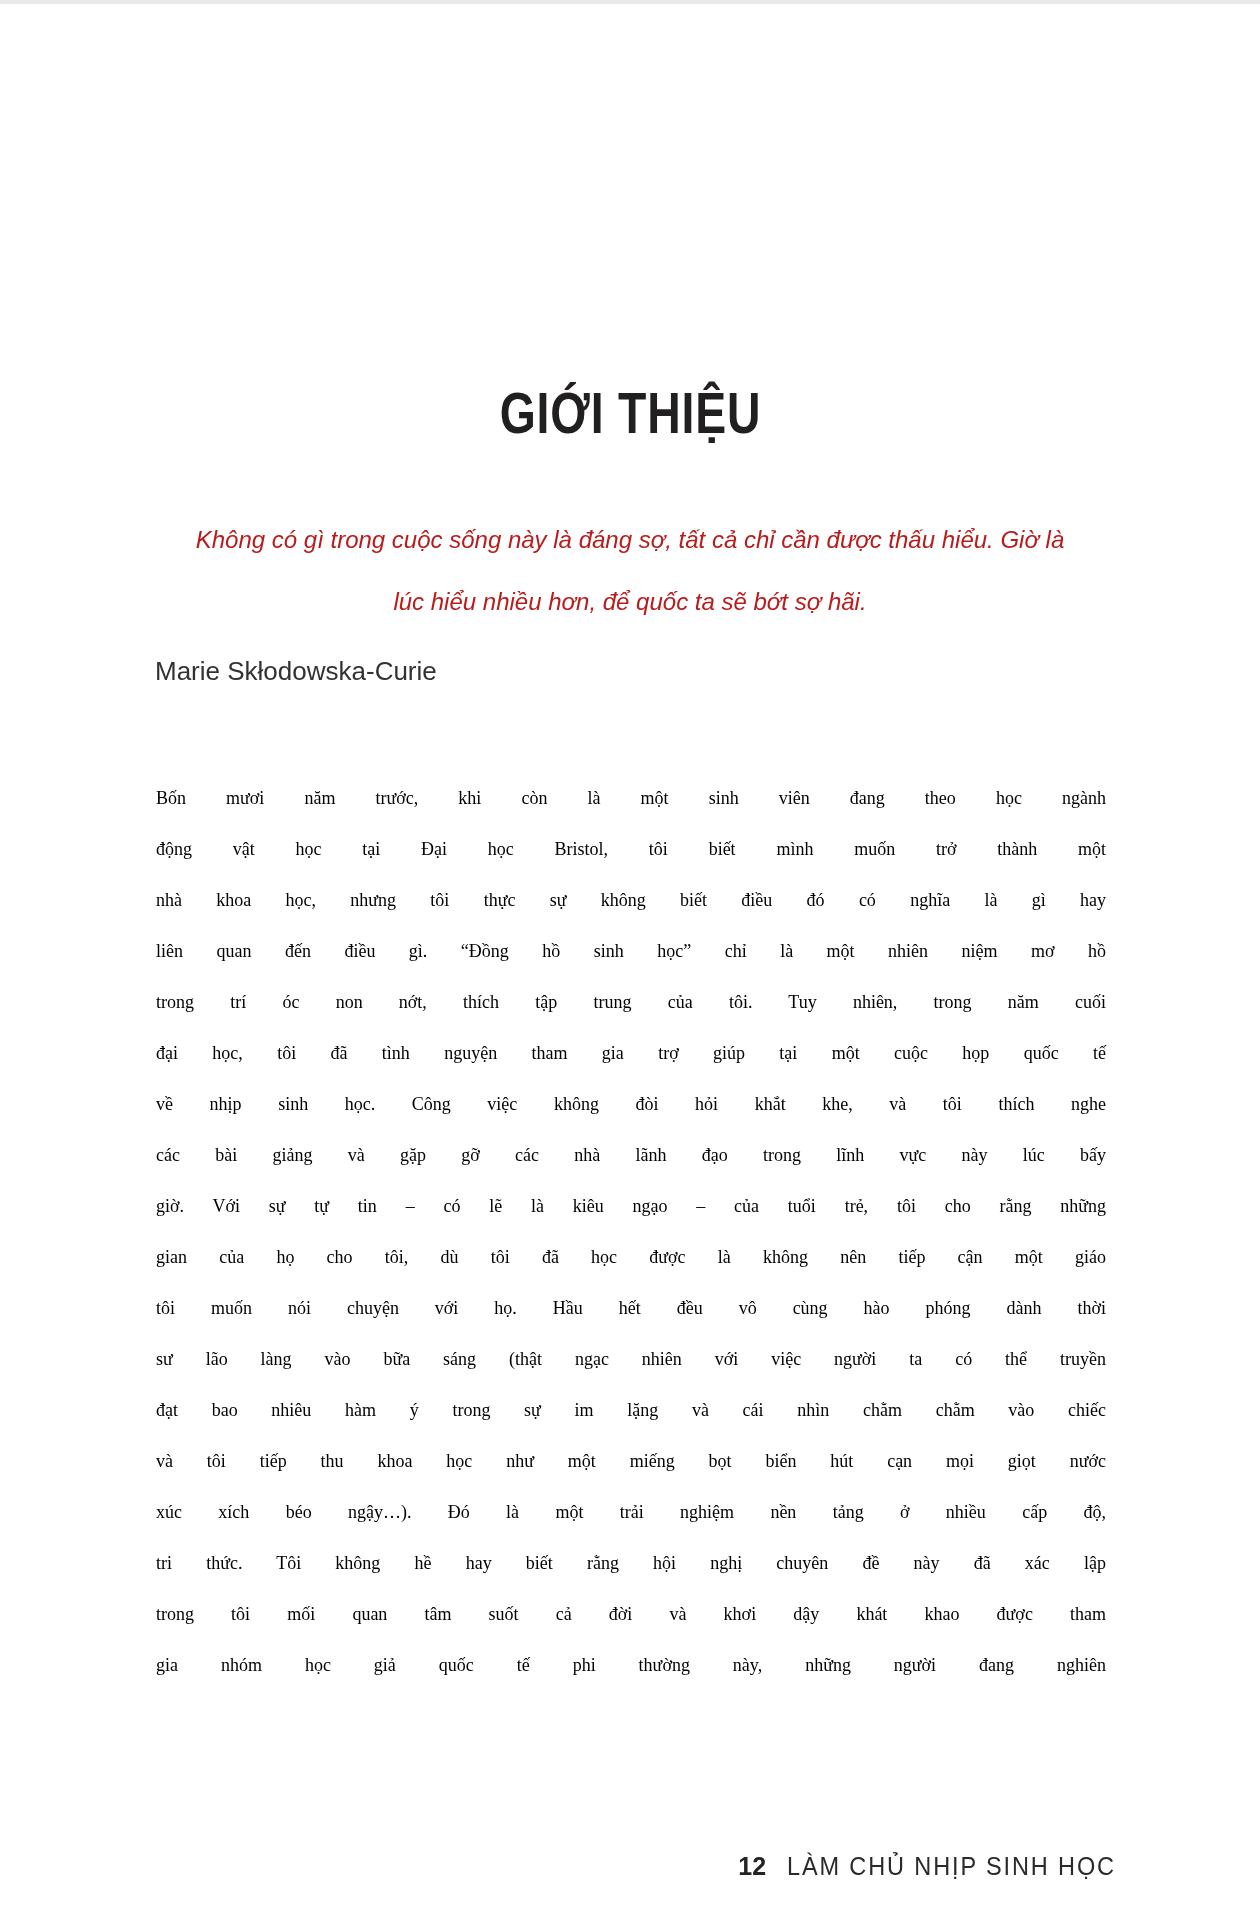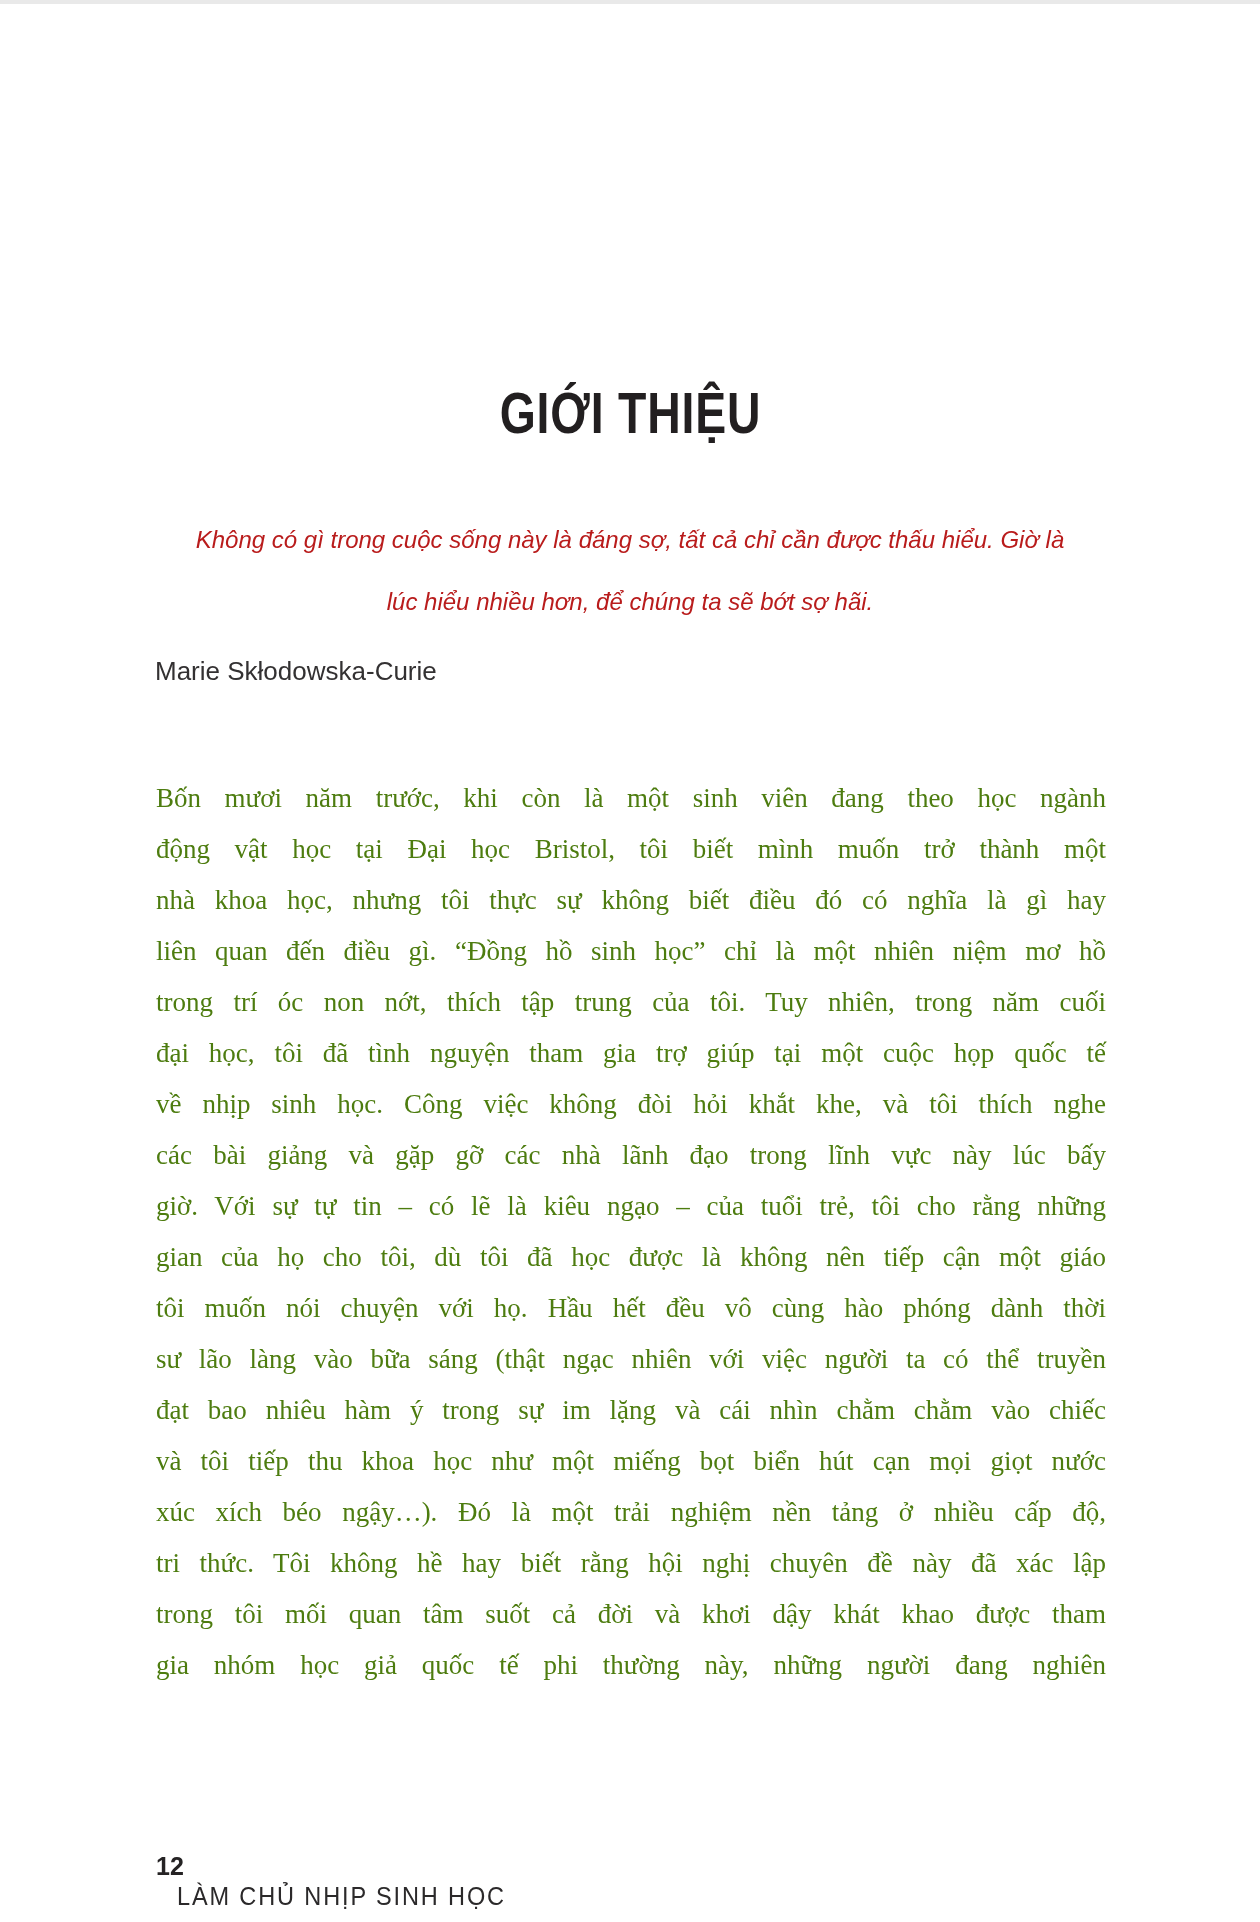--- a/index.html
+++ b/index.html
@@ -67,41 +67,40 @@
     color: #333132;
     white-space: nowrap;
   }
   
   .body-text {
     position: absolute;
     top: 769px;
     left: 156px;
     width: 950px;
     font-family: "Liberation Serif", serif;
-    font-size: 27px;
-    color: #4d7c0f;
+    font-size: 18px;
+    color: #000000;
   }
   .body-line {
     height: 51px;
     line-height: 51px;
     text-align: justify;
     text-align-last: justify;
   }
   
   .page-footer {
     position: absolute;
     top: 1847px;
-    left: 156px;
+    left: 164px;
     width: 952px;
     display: flex;
     justify-content: flex-end;
     align-items: baseline;
     font-family: "Liberation Sans", sans-serif;
     line-height: 30px;
-    flex-direction: column;
   }
   .page-number {
     font-weight: 700;
     font-size: 25px;
     color: #252324;
   }
   .running-title {
     display: inline-block;
     font-size: 25px;
     letter-spacing: 2px;
@@ -113,21 +112,21 @@
 </style>
 </head>
 <body>
 
 <div class="page">
 
   <h1 class="chapter-title"><span class="condensed">GIỚI THIỆU</span></h1>
 
   <div class="epigraph">
     <div class="epigraph-line">Không có gì trong cuộc sống này là đáng sợ, tất cả chỉ cần được thấu hiểu. Giờ là</div>
-    <div class="epigraph-line">lúc hiểu nhiều hơn, để chúng ta sẽ bớt sợ hãi.</div>
+    <div class="epigraph-line">lúc hiểu nhiều hơn, để quốc ta sẽ bớt sợ hãi.</div>
   </div>
 
   <div class="epigraph-attribution">Marie Skłodowska-Curie</div>
 
   <div class="body-text">
       <div class="body-line">Bốn mươi năm trước, khi còn là một sinh viên đang theo học ngành</div>
       <div class="body-line">động vật học tại Đại học Bristol, tôi biết mình muốn trở thành một</div>
       <div class="body-line">nhà khoa học, nhưng tôi thực sự không biết điều đó có nghĩa là gì hay</div>
       <div class="body-line">liên quan đến điều gì. “Đồng hồ sinh học” chỉ là một nhiên niệm mơ hồ</div>
       <div class="body-line">trong trí óc non nớt, thích tập trung của tôi. Tuy nhiên, trong năm cuối</div>

